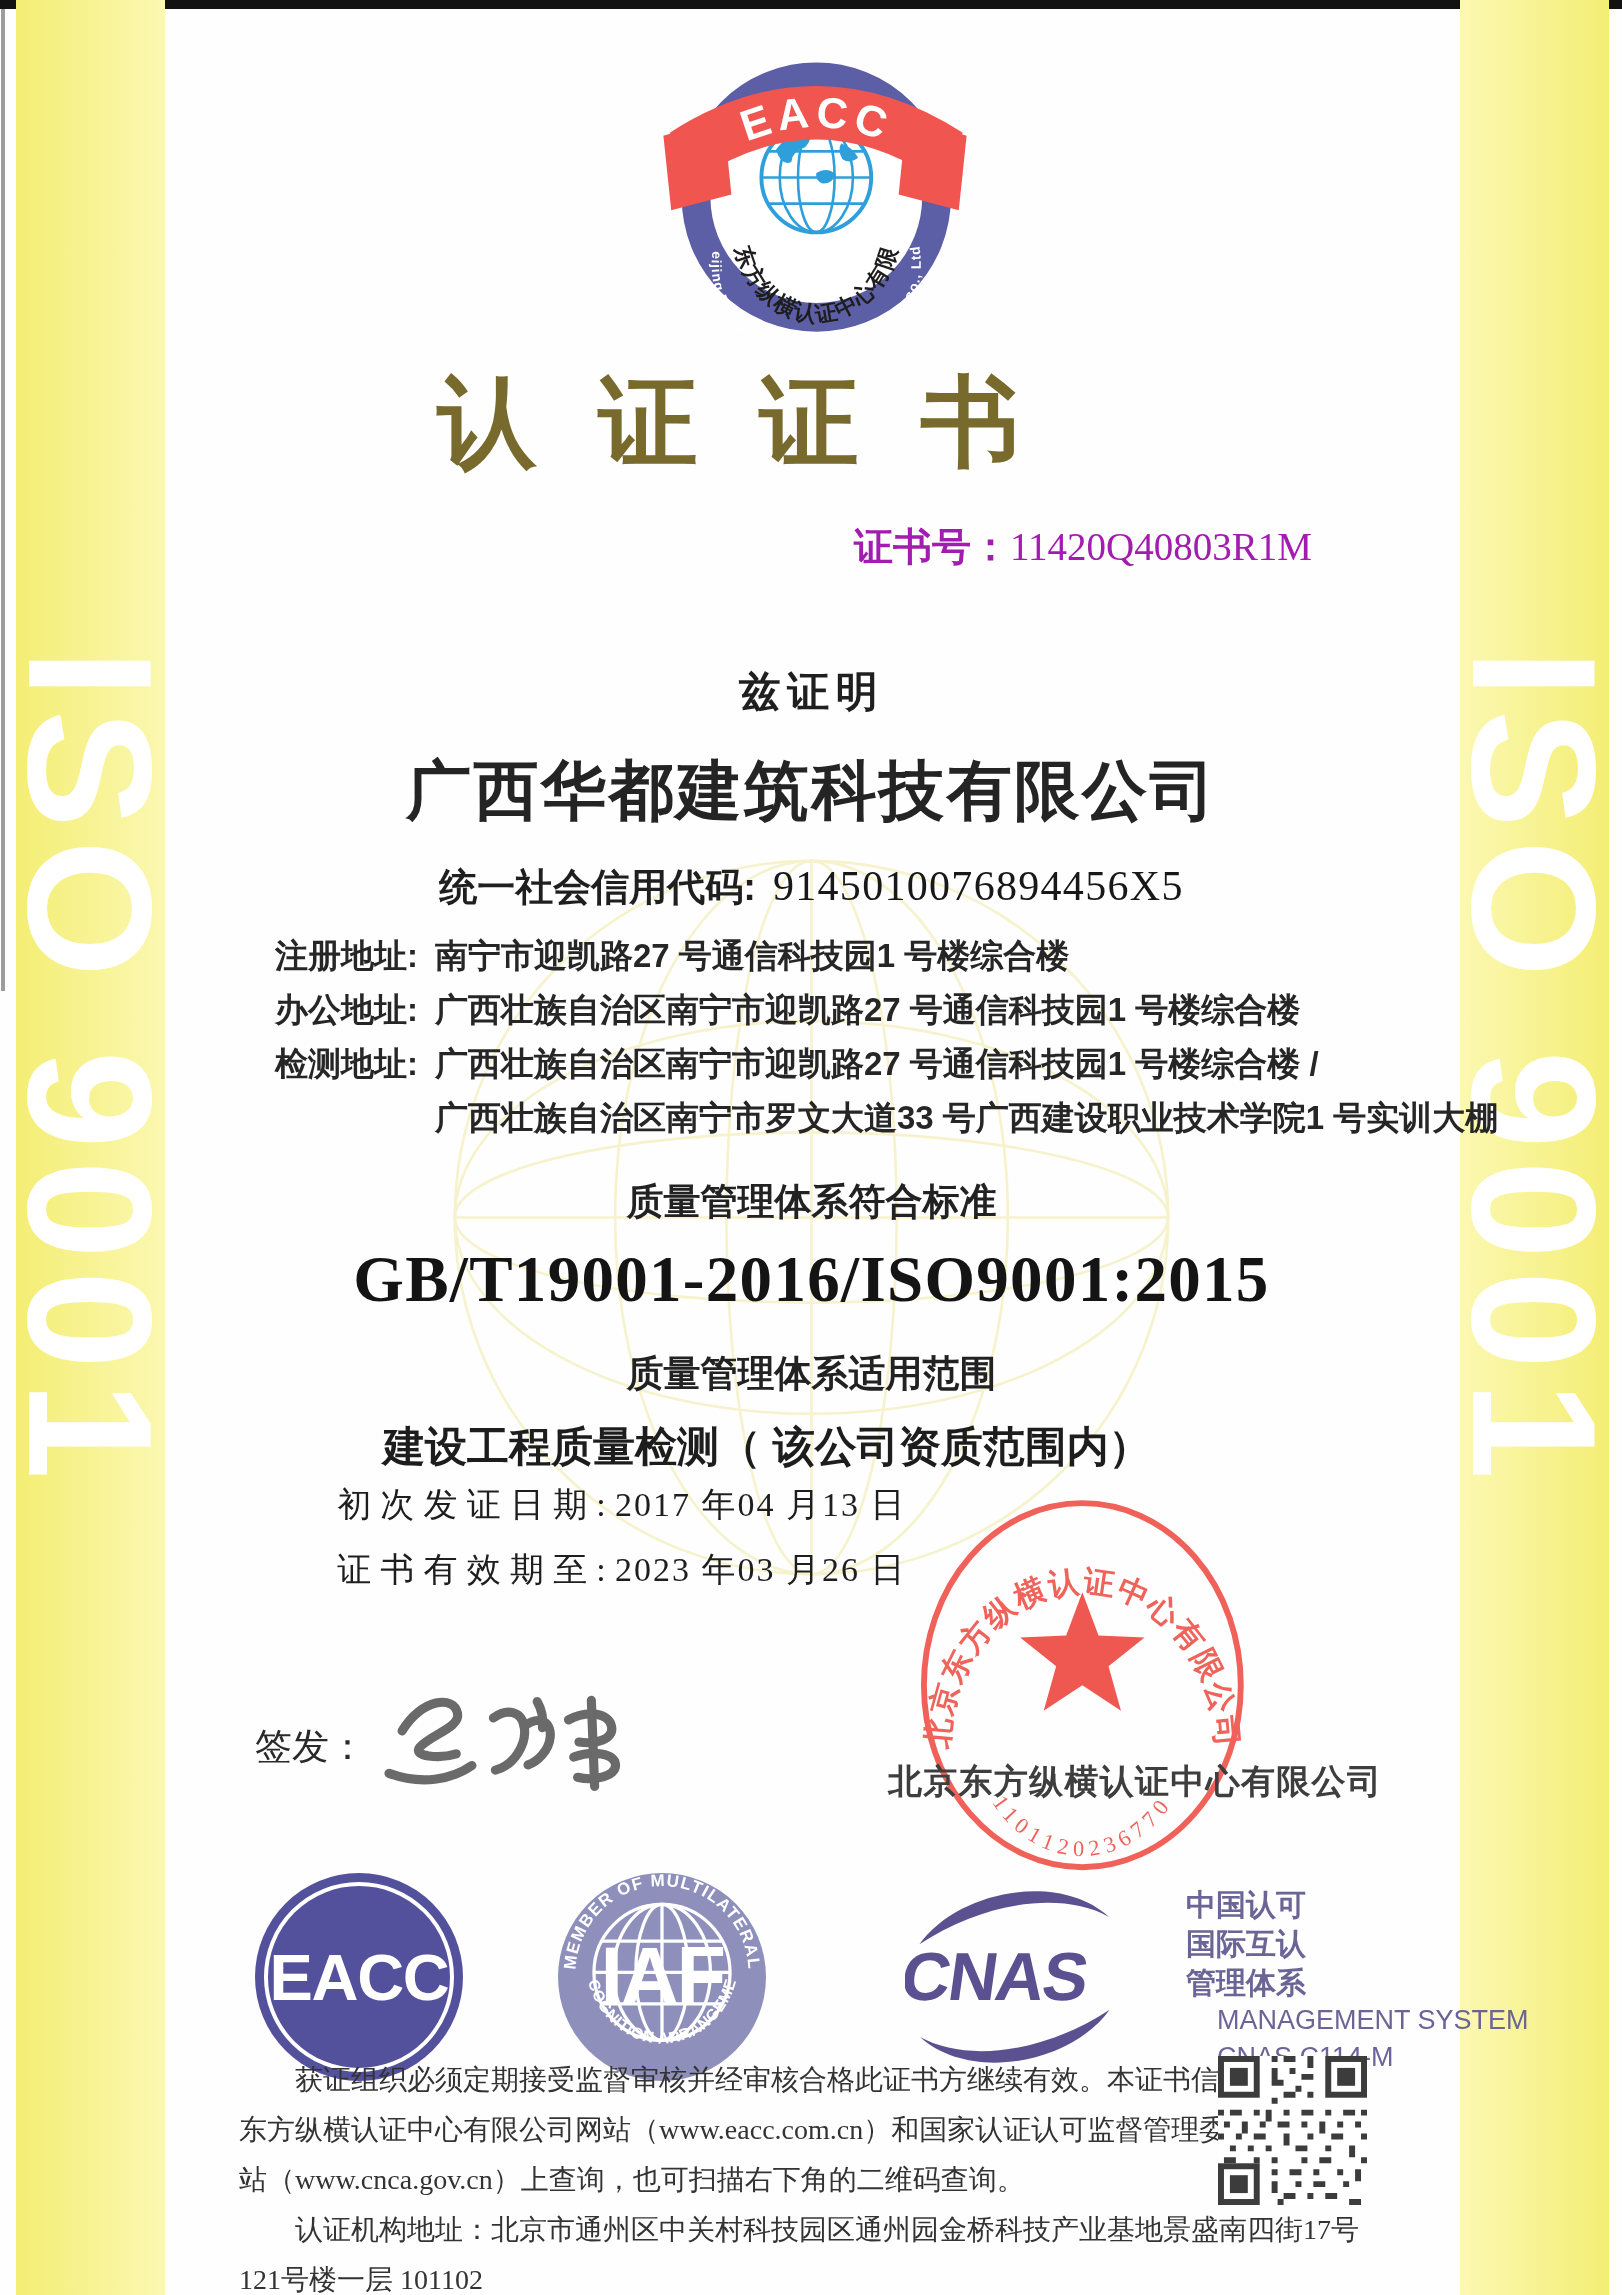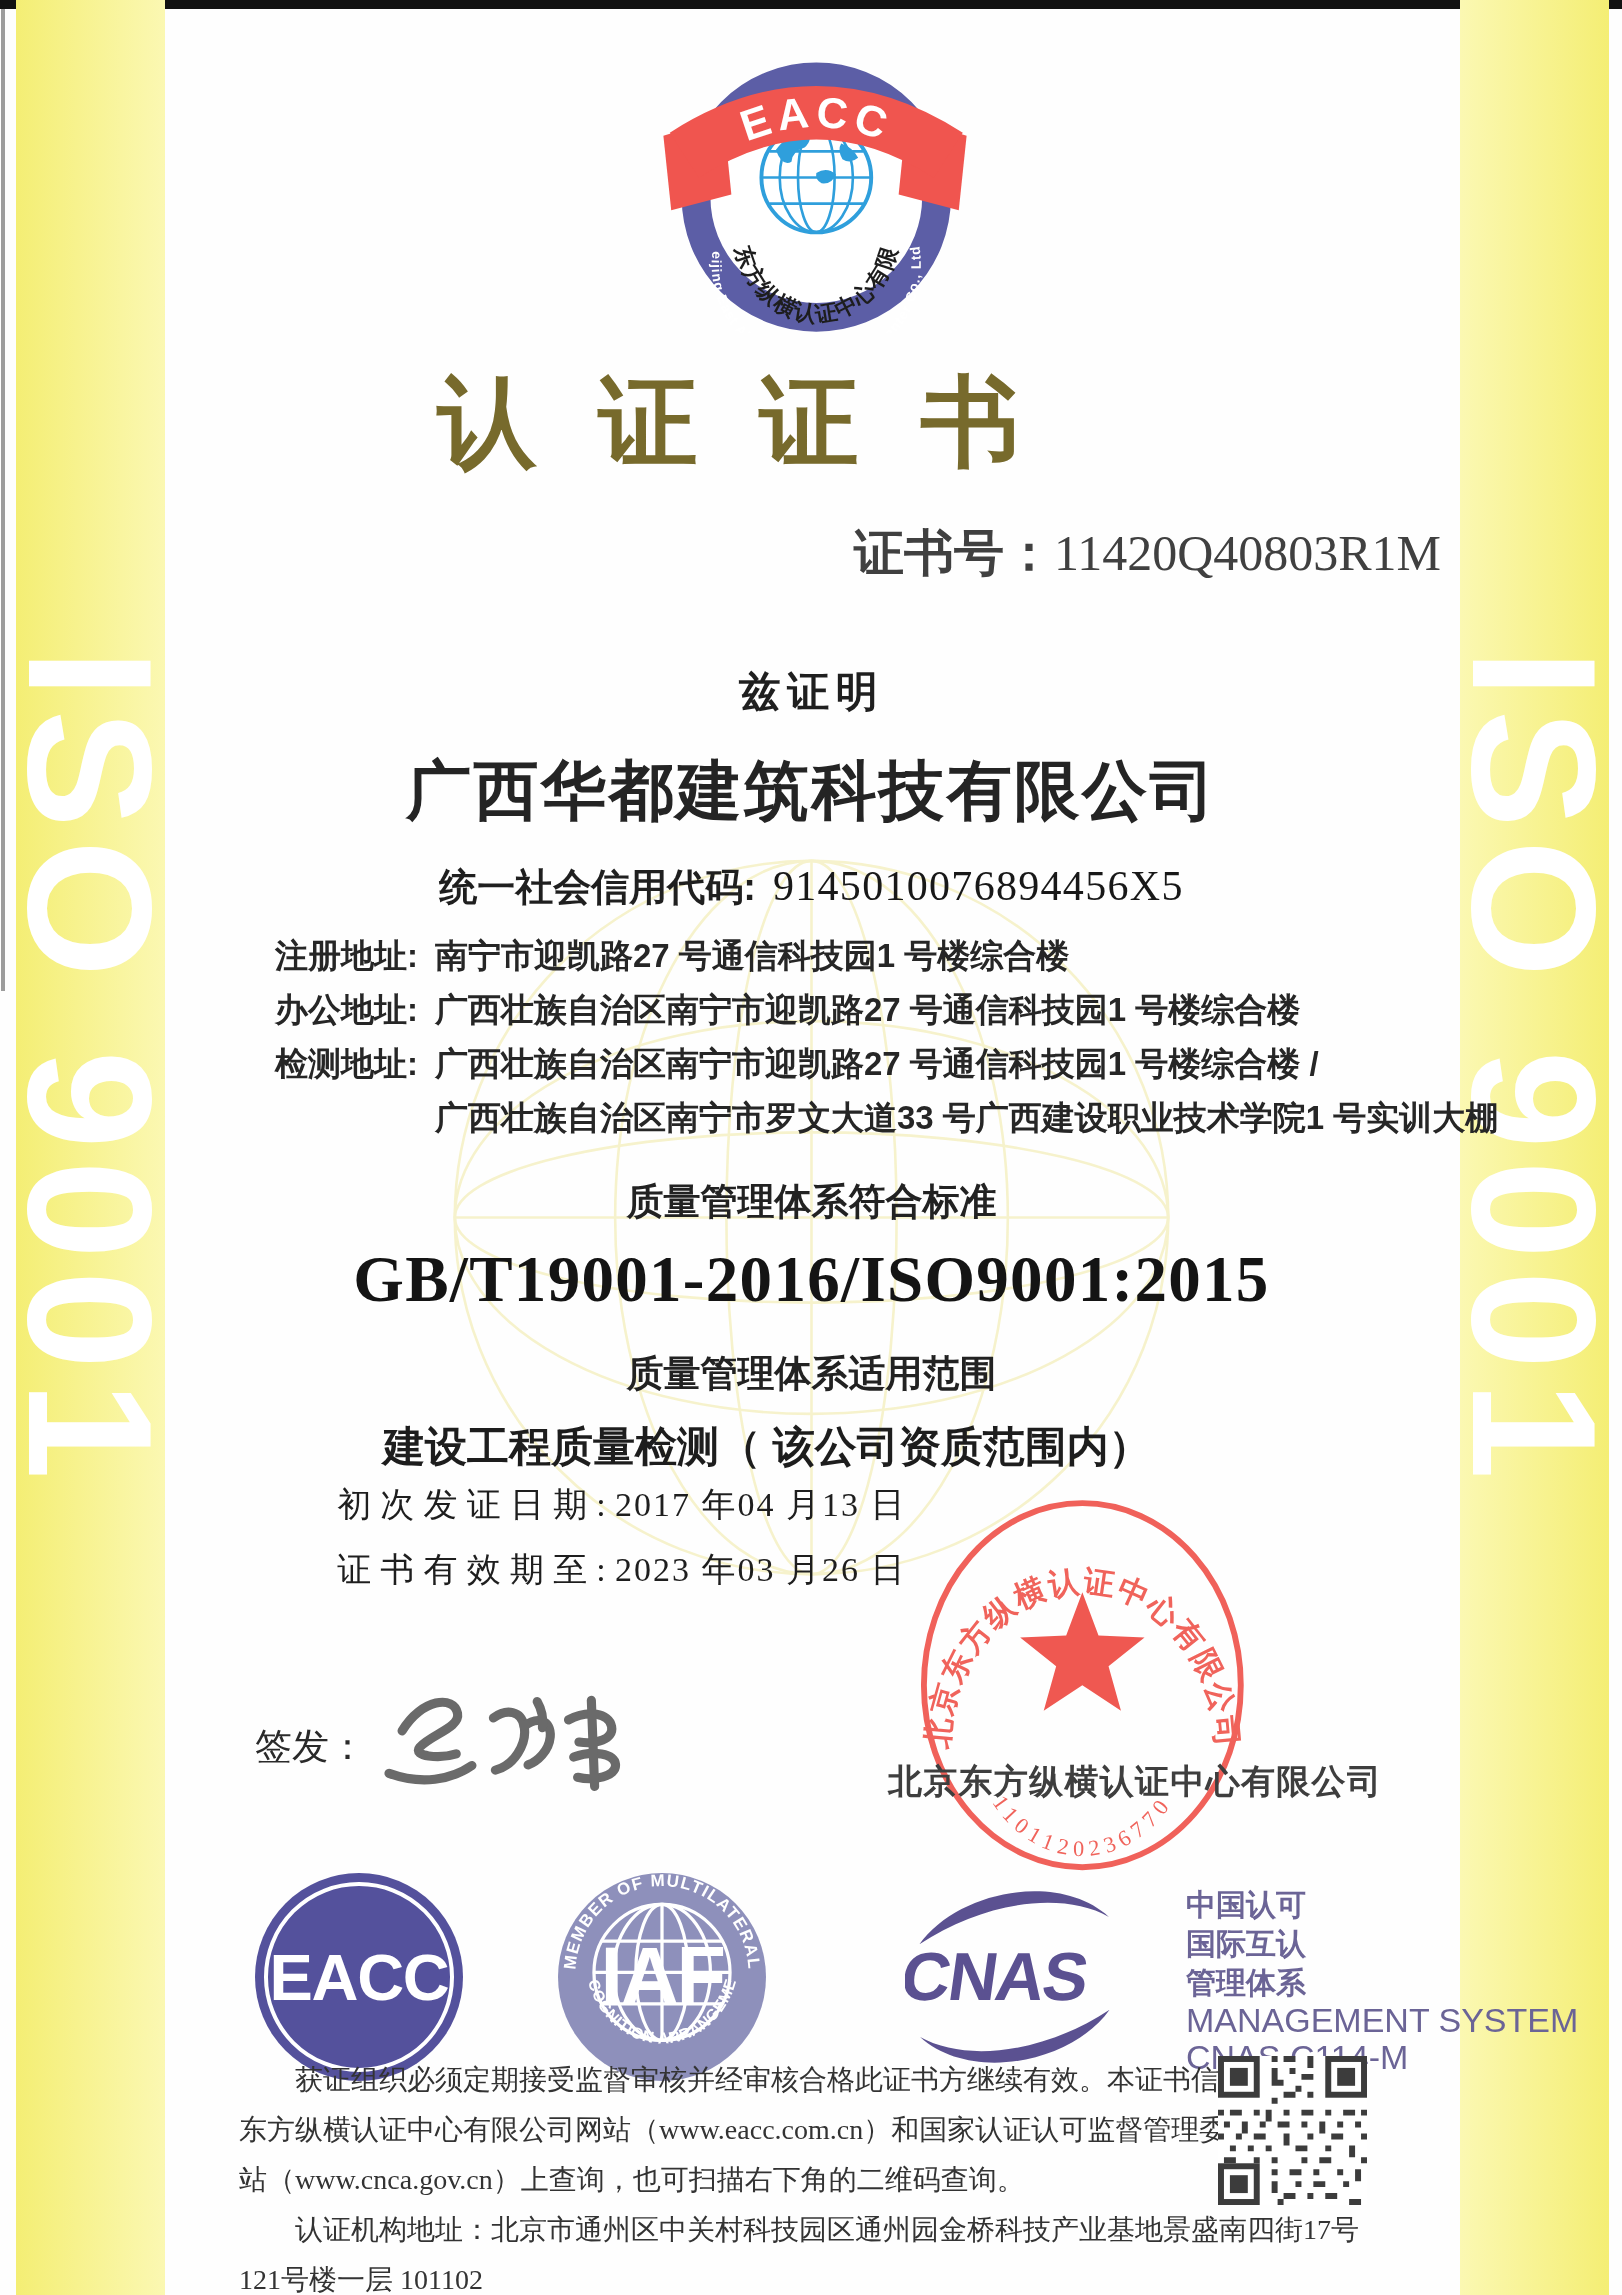--- a/index.html
+++ b/index.html
@@ -20,21 +20,21 @@
     font-size:177px;letter-spacing:11.8px;color:#ffffff;}
   .band.left .band-text{left:50%;transform:translate(-50%,-50%) rotate(90deg);}
   .band.right .band-text{left:50%;transform:translate(-50%,-50%) rotate(90deg);}
   
   .watermark{position:absolute;left:445px;top:851px;opacity:.55;}
   
   .logo-top{position:absolute;left:645px;top:52px;}
   
   .title{position:absolute;left:0;top:357px;width:1381px;text-align:center;
     font-size:99px;font-weight:700;color:#776a2c;letter-spacing:62px;text-indent:62px;margin-left:38px;}
-  .cert-no{position:absolute;left:854px;top:520px;font-size:50px;color:#404040;white-space:nowrap;text-align:center;}
+  .cert-no{position:absolute;left:854px;top:520px;font-size:39px;color:#a21caf;white-space:nowrap;text-align:center;}
   .cert-no .lbl{font-weight:600;}
   .statement{position:absolute;left:0;top:664px;width:1623px;text-align:center;
     font-size:42px;font-weight:600;letter-spacing:6.5px;color:#1f1f1f;}
   .company{position:absolute;left:0;top:747px;width:1623px;text-align:center;
     font-size:65px;font-weight:700;letter-spacing:2.6px;color:#242424;}
   .credit{position:absolute;left:0;top:862px;width:1623px;text-align:center;font-size:0;white-space:nowrap;}
   .credit .lbl{font-size:38px;font-weight:700;color:#1f1f1f;vertical-align:baseline;margin-top:12px;}
   .credit .val{font-size:42px;margin-left:17px;letter-spacing:1.3px;color:#181818;vertical-align:baseline;}
   
   .addr{position:absolute;left:275px;top:929px;font-weight:700;font-size:33px;color:#262626;}
@@ -61,21 +61,21 @@
   
   .eacc-logo{position:absolute;left:255px;top:1873px;width:208px;height:208px;border-radius:50%;
     background:#54519c;display:flex;align-items:center;justify-content:center;}
   .eacc-logo .ring{position:absolute;inset:9.2px;border:4.6px solid #fff;border-radius:50%;}
   .eacc-logo .txt{font-family:"Liberation Sans","DejaVu Sans",sans-serif;font-weight:800;
     font-size:65px;letter-spacing:-1.3px;color:#fff;}
   .iaf-logo{position:absolute;left:558px;top:1873px;}
   .cnas-logo{position:absolute;left:905px;top:1879px;}
   .cnas-text{position:absolute;left:1186px;top:1885px;color:#6b6496;}
   .cnas-text .cn{font-size:30px;line-height:39px;font-weight:600;}
-  .cnas-text .en{font-family:"Liberation Sans","DejaVu Sans",sans-serif;font-size:34px;line-height:37px;}
+  .cnas-text .en{font-family:"Liberation Sans","DejaVu Sans",sans-serif;font-size:27px;line-height:37px;margin-left:31px;}
   
   .footer{position:absolute;left:239px;top:2055px;font-size:28px;color:#333;line-height:50px;}
   .footer div{white-space:nowrap;}
   .footer .indent{text-indent:56px;}
   .qr{position:absolute;left:1218px;top:2056px;}
 </style>
 </head>
 <body>
 
 <div id="page">

